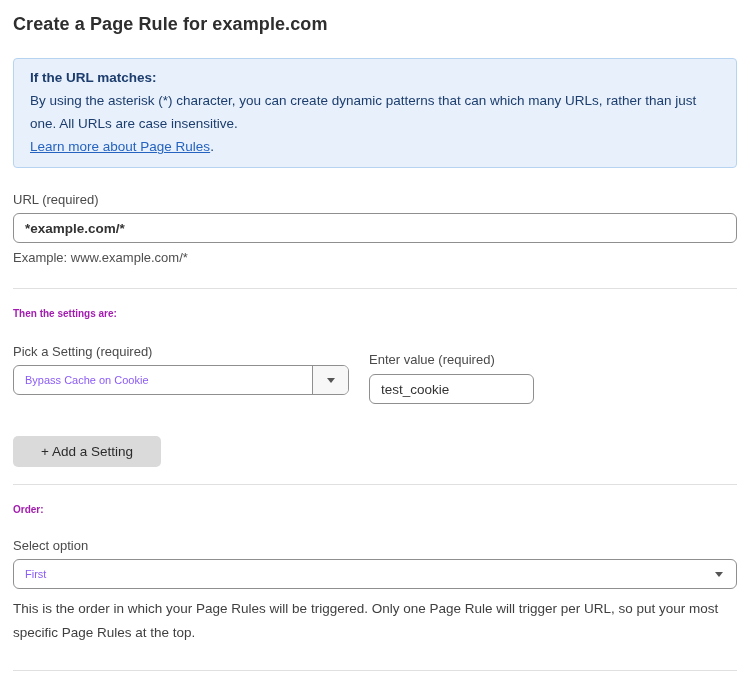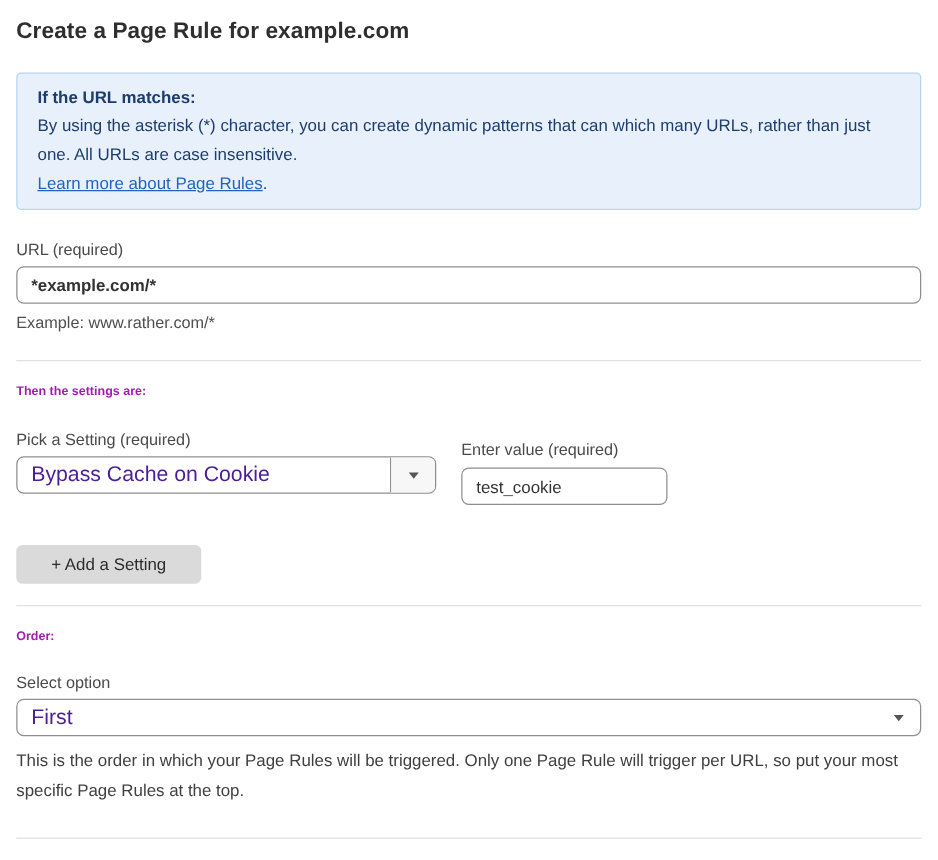--- a/index.html
+++ b/index.html
@@ -89,22 +89,22 @@
     border-radius: 6px;
     background: #ffffff;
     display: flex;
     align-items: center;
     cursor: pointer;
     position: relative;
   }
   .select-text {
     flex: 1;
     padding: 0 11px;
-    font-size: 17px;
-    color: #4c1d95;
+    font-size: 11px;
+    color: #8b5cf6;
     white-space: nowrap;
     overflow: hidden;
   }
   .select-arrow-box {
     width: 36px;
     align-self: stretch;
     border-left: 1px solid #8f8f8f;
     border-radius: 0 5px 5px 0;
     background: #f7f7f7;
     display: flex;
@@ -157,21 +157,21 @@
 <h1 class="page-title">Create a Page Rule for example.com</h1>
 
 <div class="info-box">
   <div class="info-heading">If the URL matches:</div>
   <div class="info-body">By using the asterisk (*) character, you can create dynamic patterns that can which many URLs, rather than just one. All URLs are case insensitive.</div>
   <div><a class="info-link">Learn more about Page Rules</a><span class="info-suffix">.</span></div>
 </div>
 
 <div class="field-label url-label">URL (required)</div>
 <input class="text-input url-input" type="text" value="*example.com/*" style="">
-<div class="helper-text">Example: www.rather.com/*</div>
+<div class="helper-text">Example: www.example.com/*</div>
 
 <hr class="divider divider-1">
 
 <h2 class="section-heading settings-heading">Then the settings are:</h2>
 
 <div class="settings-row">
   <div class="setting-col">
     <div class="field-label">Pick a Setting (required)</div>
     <div class="select-box">
       <span class="select-text">Bypass Cache on Cookie</span>

